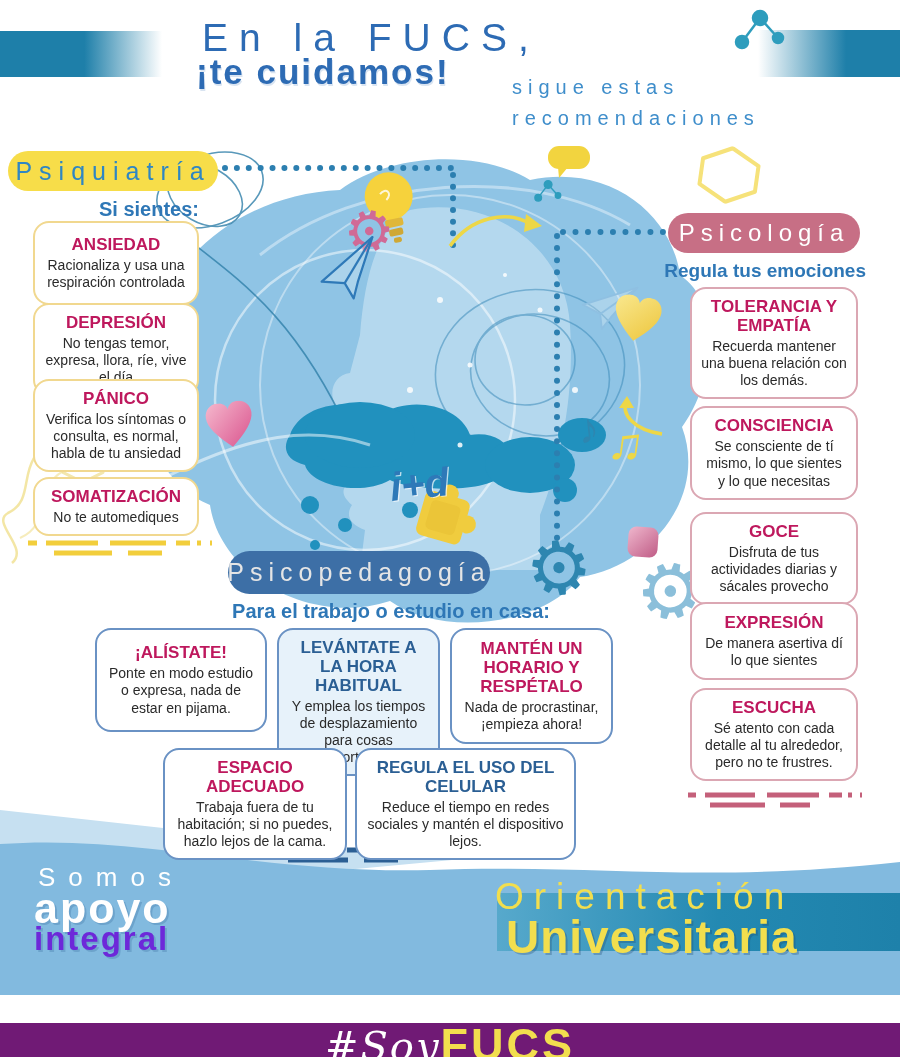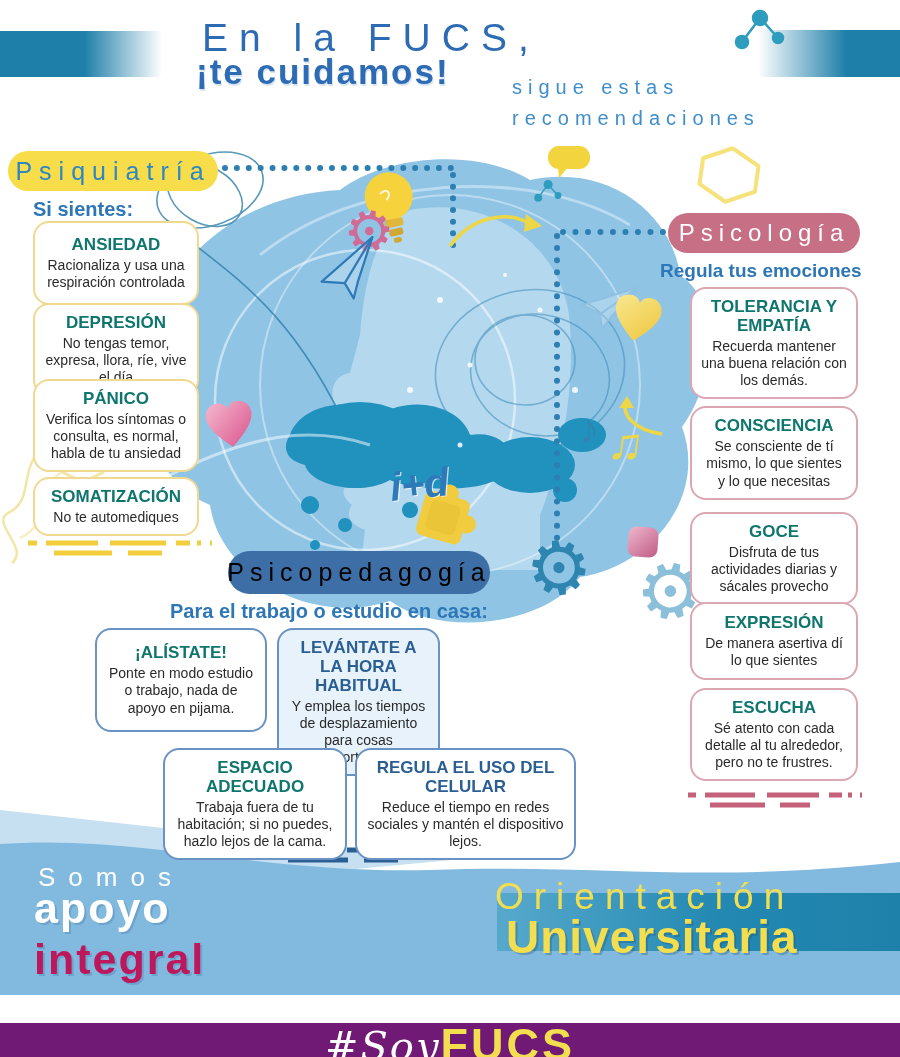--- a/index.html
+++ b/index.html
@@ -20,32 +20,32 @@
   .title2{left:196px;top:52px;font-size:35px;letter-spacing:2px;color:#2D6BB4;font-weight:700;white-space:nowrap;
     text-shadow:1px 2px 0 rgba(45,107,180,0.18);}
   .tagline{left:512px;top:72px;font-size:20px;letter-spacing:6px;color:#3F8ECB;font-weight:400;line-height:31px;white-space:nowrap;}
 
   
   .pill{display:flex;align-items:center;justify-content:center;border-radius:24px;white-space:nowrap;z-index:6;}
   .pill-psiquiatria{left:8px;top:151px;width:210px;height:40px;background:#F7DD49;color:#2E86C4;
     font-size:25px;letter-spacing:7px;}
   .pill-psicologia{left:668px;top:213px;width:192px;height:40px;background:#C76F85;color:#ffffff;
     font-size:24px;letter-spacing:6px;}
-  .pill-psicopedagogia{left:228px;top:551px;width:262px;height:43px;background:#3D6FA6;color:#000000;
+  .pill-psicopedagogia{left:228px;top:551px;width:262px;height:43px;background:#3D6FA6;color:#e5e5e5;
     font-size:25px;letter-spacing:6px;}
 
-  .subtitle{font-weight:700;color:#2E77B6;text-align:left;z-index:6;}
+  .subtitle{font-weight:700;color:#2E77B6;text-align:right;z-index:6;}
   .sub-psiquiatria{left:33px;top:198px;width:166px;font-size:20px;}
   .sub-psicologia{left:660px;top:260px;width:206px;font-size:19px;}
   .sub-psicopedagogia{left:170px;top:600px;width:380px;font-size:20px;}
 
   
   .card{position:absolute;background:#ffffff;border-radius:16px;text-align:center;
     padding:8px 9px;box-sizing:border-box;display:flex;flex-direction:column;justify-content:center;z-index:5;}
-  .card h3{margin:0 0 3px 0;font-size:17px;color:#0f766e;line-height:1.12;}
+  .card h3{margin:0 0 3px 0;font-size:17px;color:#be185d;line-height:1.12;}
   .card p{margin:0;font-size:14px;line-height:1.22;color:#2a2a2a;}
   .card.yellow{border:2px solid #F1D88F;left:33px;width:166px;}
   .card.pink{border:2px solid #DBA7B3;left:690px;width:168px;}
   .card.blue{border:2px solid #6A92C4;}
   .t-blue h3{color:#2B5F94;}
 
   .c-ansiedad{top:221px;min-height:84px;}
   .c-depresion{top:303px;min-height:72px;}
   .c-panico{top:379px;min-height:92px;}
   .c-somatizacion{top:477px;min-height:56px;}
@@ -81,22 +81,22 @@
   .innovation{left:390px;top:462px;font-size:40px;font-weight:700;font-style:italic;color:#2E79B8;
     transform:rotate(-6deg);z-index:4;text-shadow:1px 1px 0 rgba(255,255,255,.7);}
   .pink-square{left:628px;top:527px;width:30px;height:30px;border-radius:8px;
     background:linear-gradient(135deg,#EFB7CD,#C05C86);transform:rotate(4deg);z-index:3;}
 
   
   .wave{left:0;top:778px;z-index:1;}
   .somos{left:38px;top:862px;font-size:26px;letter-spacing:13px;color:#fff;z-index:5;}
   .apoyo{left:34px;top:884px;font-size:43px;font-weight:700;letter-spacing:2px;color:#fff;z-index:5;
     text-shadow:2px 2px 0 rgba(43,95,148,.25);}
-  .integral{left:34px;top:920px;font-size:43px;font-weight:700;letter-spacing:2px;color:#be185d;z-index:5;
-    text-shadow:2px 2px 0 rgba(43,95,148,.25);margin-top:15px;}
+  .integral{left:34px;top:920px;font-size:33px;font-weight:700;letter-spacing:2px;color:#6d28d9;z-index:5;
+    text-shadow:2px 2px 0 rgba(43,95,148,.25);}
   .bienestar{left:196px;top:938px;font-size:19px;letter-spacing:7px;color:#fff;z-index:5;}
   .teal-band{left:497px;top:893px;width:403px;height:58px;z-index:2;
     background:linear-gradient(90deg,#57A9CC 0%,#2389B2 55%,#1E81AA 100%);}
   .orientacion{left:495px;top:876px;font-size:37px;letter-spacing:10px;color:#F2DE4E;z-index:5;white-space:nowrap;}
   .universitaria{left:506px;top:910px;font-size:46px;font-weight:700;letter-spacing:1px;color:#F2DE4E;z-index:5;
     white-space:nowrap;text-shadow:2px 2px 0 rgba(30,70,110,.3);}
 
   
   .footer{left:0;top:1023px;width:900px;height:48px;background:#701a75;z-index:6;}
   .brandline{position:absolute;left:0;right:0;top:-4px;text-align:center;white-space:nowrap;}
@@ -342,25 +342,29 @@
     <line x1="22" y1="15" x2="152" y2="15" stroke="#C4607A" stroke-width="5" stroke-dasharray="55 15 30 55"></line>
   </svg>
 
   <div class="abs pill pill-psicopedagogia">
     <span>Psicopedagogía</span>
   </div>
   <div class="abs subtitle sub-psicopedagogia">Para el trabajo o estudio en casa:</div>
 
   <div class="card blue c-alistate">
     <h3>¡ALÍSTATE!</h3>
-    <p>Ponte en modo estudio o trabajo, nada de apoyo en pijama.</p>
+    <p>Ponte en modo estudio o expresa, nada de estar en pijama.</p>
   </div>
   <div class="card blue t-blue c-levantate">
     <h3>LEVÁNTATE A LA HORA HABITUAL</h3>
     <p>Y emplea los tiempos de desplazamiento para cosas importantes.</p>
+  </div>
+  <div class="card blue c-manten">
+    <h3>MANTÉN UN HORARIO Y RESPÉTALO</h3>
+    <p>Nada de procrastinar, ¡empieza ahora!</p>
   </div>
   <div class="card blue c-espacio">
     <h3>ESPACIO ADECUADO</h3>
     <p>Trabaja fuera de tu habitación; si no puedes, hazlo lejos de la cama.</p>
   </div>
   <div class="card blue t-blue c-regula">
     <h3>REGULA EL USO DEL CELULAR</h3>
     <p>Reduce el tiempo en redes sociales y mantén el dispositivo lejos.</p>
   </div>
 

